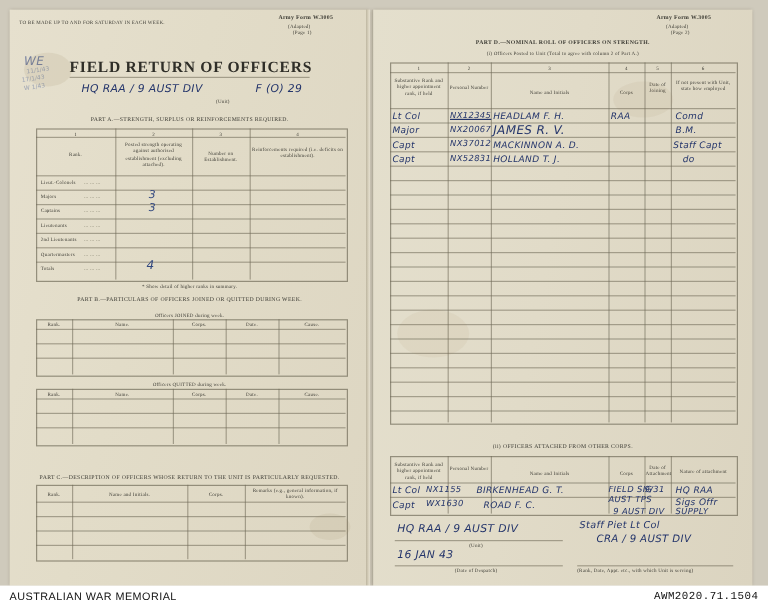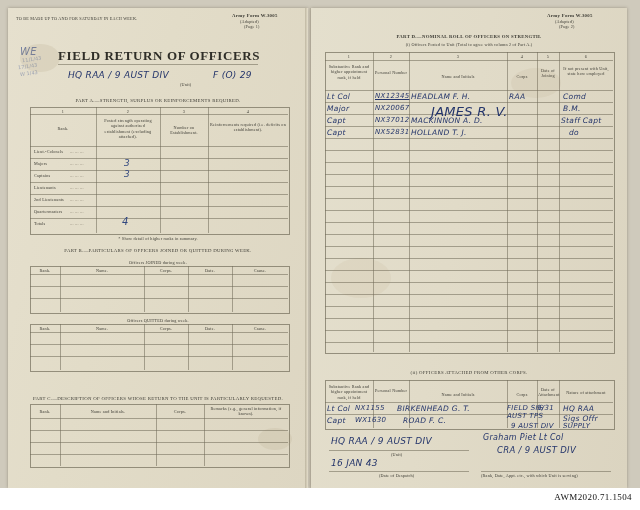--- a/index.html
+++ b/index.html
@@ -32,21 +32,21 @@
   #footer{
     position:absolute;left:0;bottom:0;width:640px;height:22px;
     background:#ffffff;
   }
   #footer .left{
     position:absolute;left:8px;top:4px;font-size:9px;letter-spacing:.4px;
     font-family:"Liberation Sans", sans-serif;color:#111;
   }
   #footer .right{
     position:absolute;right:8px;top:4px;font-size:9px;letter-spacing:.4px;
-    font-family:Liberation Serif, serif;color:#111;
+    font-family:Liberation Mono, monospace;color:#111;
   }
   
   .p{position:absolute;color:#3b3a33;font-family:"Liberation Serif", serif;}
   .tiny{font-size:4.2px;letter-spacing:.2px;}
   .tiny2{font-size:4.8px;letter-spacing:.3px;}
   .b{font-weight:bold;}
   .ctr{text-align:center;}
   .title{
     font-size:13px;font-weight:bold;letter-spacing:.6px;
     font-family:"Liberation Serif", serif;color:#2f2e28;
@@ -254,21 +254,21 @@
     <div class="ln hl" style="left:14px;top:334px;width:288px;"></div>
 
     <div class="hw dk" style="left:16px;top:84px;font-size:7.5px;">Lt Col</div>
     <div class="hw dk" style="left:64px;top:84px;font-size:7px;text-decoration:underline;">NX12345</div>
     <div class="hw dk" style="left:100px;top:84px;font-size:7.5px;">HEADLAM F. H.</div>
     <div class="hw dk" style="left:198px;top:84px;font-size:7.5px;">RAA</div>
     <div class="hw dk" style="left:252px;top:84px;font-size:7.5px;">Comd</div>
 
     <div class="hw dk" style="left:16px;top:96px;font-size:7.5px;">Major</div>
     <div class="hw dk" style="left:64px;top:96px;font-size:7px;">NX20067</div>
-    <div class="hw dk" style="left:100px;top:96px;font-size:13px;padding-left:20px;">JAMES R. V.</div>
+    <div class="hw dk" style="left:100px;top:96px;font-size:10px;">JAMES R. V.</div>
     <div class="hw dk" style="left:252px;top:96px;font-size:7.5px;">B.M.</div>
 
     <div class="hw dk" style="left:16px;top:108px;font-size:7.5px;">Capt</div>
     <div class="hw dk" style="left:64px;top:108px;font-size:7px;">NX37012</div>
     <div class="hw dk" style="left:100px;top:108px;font-size:7.5px;">MACKINNON A. D.</div>
     <div class="hw dk" style="left:250px;top:108px;font-size:7.5px;">Staff Capt</div>
 
     <div class="hw dk" style="left:16px;top:120px;font-size:7.5px;">Capt</div>
     <div class="hw dk" style="left:64px;top:120px;font-size:7px;">NX52831</div>
     <div class="hw dk" style="left:100px;top:120px;font-size:7.5px;">HOLLAND T. J.</div>
@@ -308,28 +308,29 @@
     <div class="hw dk" style="left:252px;top:414px;font-size:7px;">SUPPLY</div>
 
     <div class="hw dk" style="left:20px;top:428px;font-size:9px;">HQ RAA / 9 AUST DIV</div>
     <div class="ln hl" style="left:18px;top:442px;width:140px;"></div>
     <div class="p tiny" style="left:80px;top:444px;">(Unit)</div>
 
     <div class="hw dk" style="left:20px;top:450px;font-size:9px;">16 JAN 43</div>
     <div class="ln hl" style="left:18px;top:463px;width:140px;"></div>
     <div class="p tiny" style="left:68px;top:465px;">(Date of Despatch)</div>
 
-    <div class="hw dk" style="left:172px;top:425px;font-size:8px;">Graham Piet Lt Col</div>
+    <div class="hw dk" style="left:172px;top:425px;font-size:8px;">Staff Piet Lt Col</div>
     <div class="hw dk" style="left:186px;top:437px;font-size:8.5px;">CRA / 9 AUST DIV</div>
     <div class="ln hl" style="left:170px;top:463px;width:130px;"></div>
     <div class="p tiny" style="left:170px;top:465px;">(Rank, Date, Appt. etc., with which Unit is serving)</div>
 
     <div class="stain" style="left:200px;top:60px;width:50px;height:30px;background:rgba(150,130,90,.08);"></div>
     <div class="stain" style="left:20px;top:250px;width:60px;height:40px;background:rgba(150,130,90,.07);"></div>
   </div>
 
   <div class="fold"></div>
 
   <div id="footer">
+    <div class="left">AUSTRALIAN WAR MEMORIAL</div>
     <div class="right">AWM2020.71.1504</div>
   </div>
 
 </div>
 
 </body></html>

